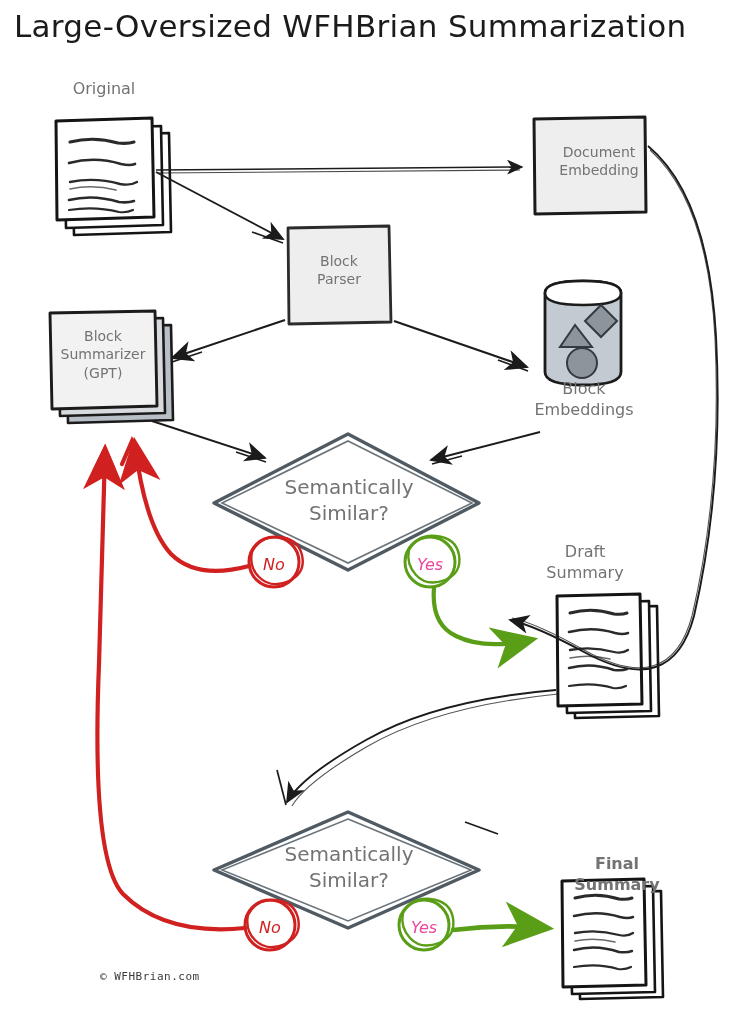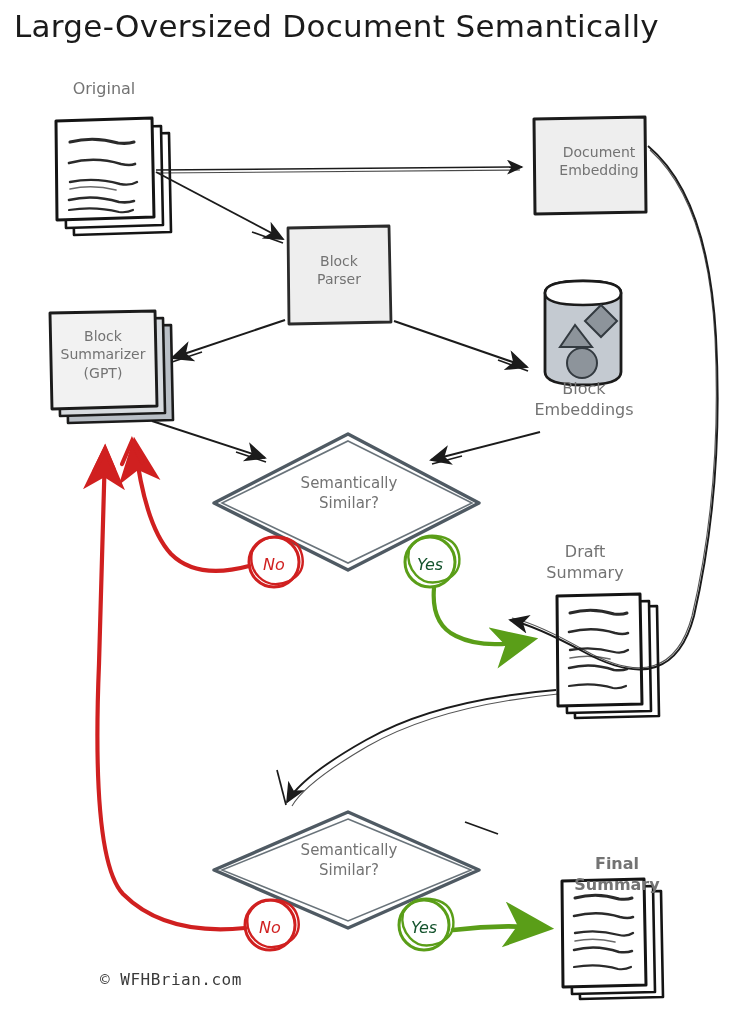--- a/index.html
+++ b/index.html
@@ -35,50 +35,50 @@
     font-size: 31px;
     letter-spacing: 0.3px;
     color: #1b1b1b;
     white-space: nowrap;
   }
   #copyright {
     position: absolute;
     left: 100px;
     top: 970px;
     font-family: "DejaVu Sans Mono", monospace;
-    font-size: 16px;
+    font-size: 11px;
     color: #3a3a3a;
     letter-spacing: 0.5px;
   }
   .node-label {
     position: absolute;
     text-align: center;
     color: #737373;
     line-height: 1.32;
     white-space: pre-line;
     pointer-events: none;
   }
   .cap-label { font-size: 16px; }
   .box-label { font-size: 14px; }
-  .diamond-label { font-size: 15px; }
+  .diamond-label { font-size: 20px; }
   .chip-label {
     position: absolute;
     text-align: center;
     font-size: 16px;
     font-style: italic;
   }
   .chip-no { color: #d02020; }
-  .chip-yes { color: #14532d; text-align: center; }
+  .chip-yes { color: #ec4899; text-align: center; }
 </style>
 </head>
 <body>
 
 <div id="canvas">
 
-  <div id="title" class="hand">Large-Oversized Document Semantically</div>
+  <div id="title" class="hand">Large-Oversized WFHBrian Summarization</div>
 
   <svg class="layer" viewBox="0 0 748 1014">
     <defs>
       <marker id="ah-black" markerWidth="14" markerHeight="14" refX="10" refY="5" orient="auto">
         <path d="M0,0 L11,5 L0,10 L3,5 Z" fill="#1b1b1b"></path>
       </marker>
       <marker id="ah-red" markerWidth="14" markerHeight="14" refX="9" refY="5" orient="auto">
         <path d="M0,0 L11,5 L0,10 L3,5 Z" fill="#d02020"></path>
       </marker>
       <marker id="ah-green" markerWidth="13" markerHeight="13" refX="9" refY="5" orient="auto">

